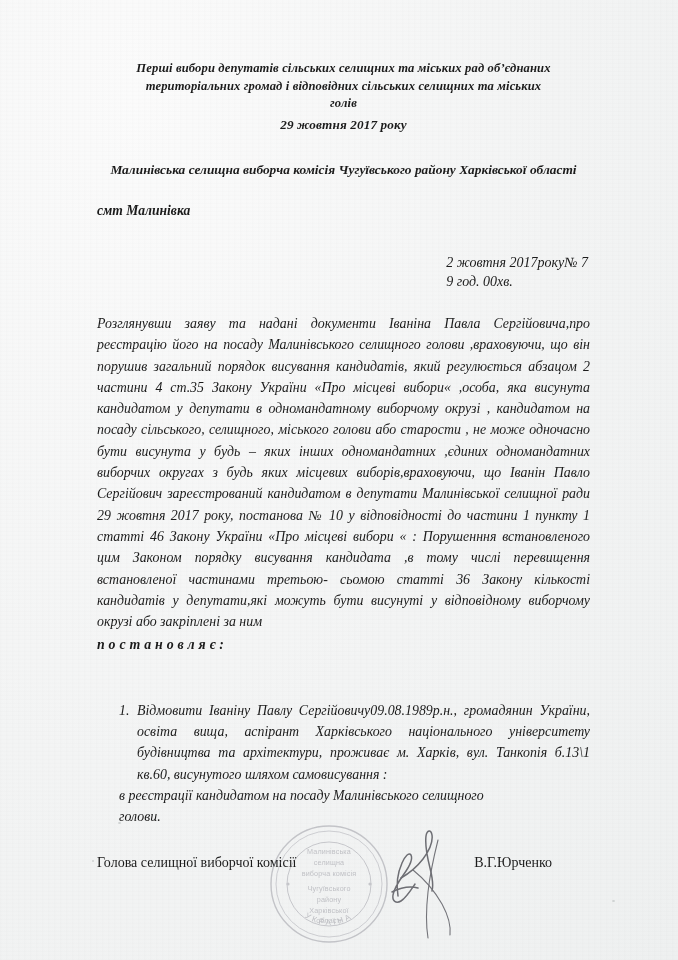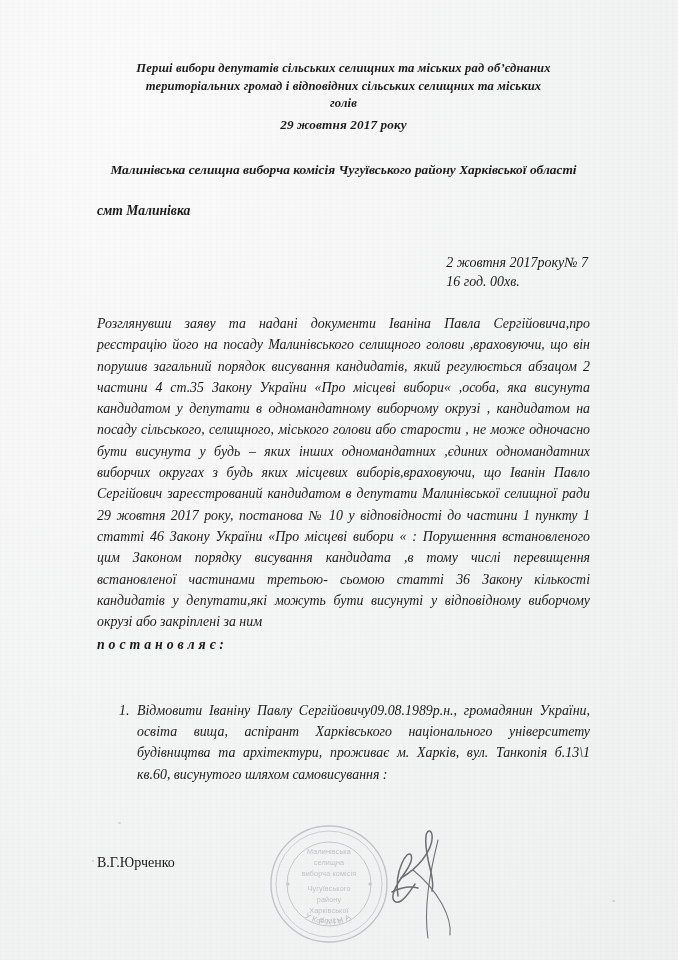--- a/index.html
+++ b/index.html
@@ -221,38 +221,43 @@
     <span>Малинівська селищна виборча комісія</span>
     <span>Чугуївського району Харківської області</span>
   </div>
 
 
   <div class="place">смт Малинівка</div>
 
   <div class="meta">
     <div class="meta-left">
       <span>2 жовтня  2017року</span>
-      <span>16 год. 00хв.</span>
+      <span>9 год. 00хв.</span>
     </div>
     <div class="meta-right">№ 7</div>
   </div>
 
 
   <div class="body-par">Розглянувши заяву та надані документи Іваніна Павла Сергійовича,про реєстрацію його на посаду Малинівського селищного голови ,враховуючи, що він порушив загальний порядок висування кандидатів, який регулюється абзацом 2 частини 4 ст.35 Закону України  «Про місцеві вибори« ,особа, яка висунута кандидатом у депутати в одномандатному виборчому окрузі , кандидатом на посаду сільського, селищного, міського голови або старости , не може одночасно бути висунута у будь – яких інших одномандатних ,єдиних одномандатних виборчих округах з будь яких місцевих виборів,враховуючи,  що  Іванін  Павло  Сергійович  зареєстрований кандидатом в депутати Малинівської селищної ради  29 жовтня 2017 року, постанова № 10 у відповідності до  частини 1 пункту 1 статті 46 Закону України  «Про місцеві вибори « : Порушенння встановленого цим Законом порядку висування кандидата ,в тому числі перевищення встановленої частинами третьою- сьомою статті 36 Закону кількості кандидатів у депутати,які можуть бути висунуті у відповідному виборчому окрузі або закріплені за ним</div>
 
   <div class="decrees">постановляє:</div>
 
   <ol class="item-list">
     <li>Відмовити Іваніну Павлу Сергійовичу09.08.1989р.н., громадянин України, освіта вища, аспірант Харківського національного університету будівництва та    архітектури, проживає м. Харків, вул. Танкопія б.13\1 кв.60, висунутого шляхом самовисування :</li>
   </ol>
 
+  <div class="tail">
+    <span>в реєстрації  кандидатом  на посаду Малинівського селищного</span>
+    <span>голови.</span>
+  </div>
 
 </div>
 
 <div class="sign-row">
+  <div>Голова селищної виборчої комісії</div>
   <div class="sign-name">В.Г.Юрченко</div>
 </div>
 
 <div class="stamp">
   <svg viewBox="0 0 122 122" width="122" height="122" aria-hidden="true">
     <defs>
       <path id="arcpath" d="M 20,61 A 41,41 0 0 0 102,61"></path>
     </defs>
     <circle cx="61" cy="61" r="58" fill="none" stroke="#85858f" stroke-width="1.4"></circle>
     <circle cx="61" cy="61" r="53" fill="none" stroke="#90909a" stroke-width="0.9"></circle>

